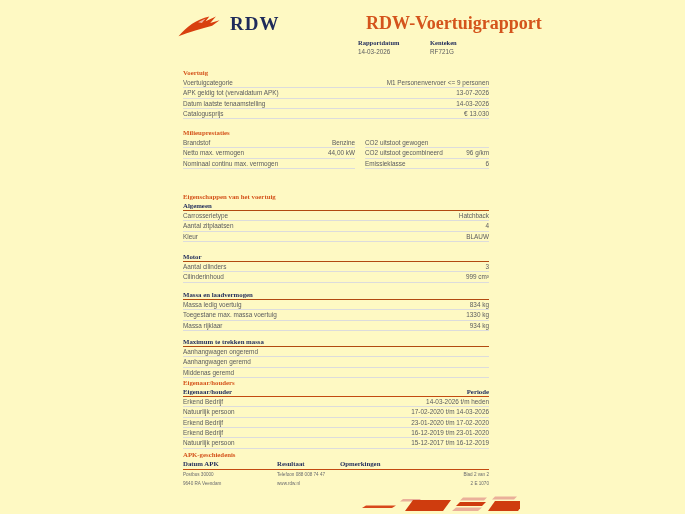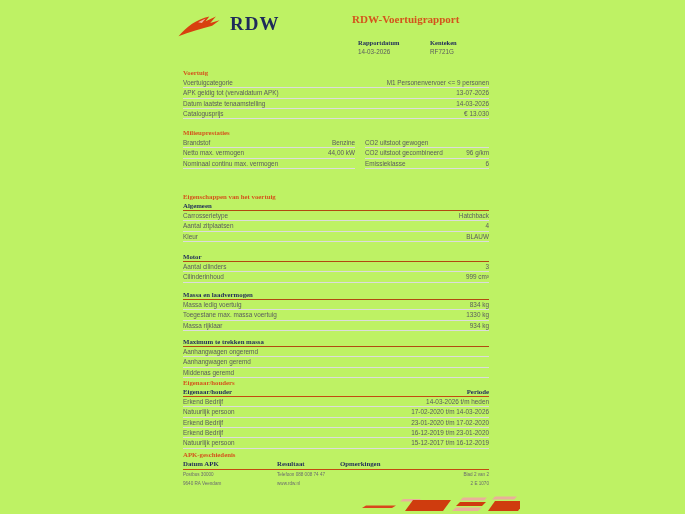--- a/index.html
+++ b/index.html
@@ -1,23 +1,23 @@
 <!DOCTYPE html>
 <html><head>
 <meta charset="utf-8">
 <style>
   * { margin:0; padding:0; box-sizing:border-box; }
   html,body { background:#ffffff; }
   body { font-family:"Liberation Sans", sans-serif; }
-  .page { position:relative; width:685px; height:514px; background:#bef264; overflow:hidden; }
+  .page { position:relative; width:685px; height:514px; background:#fef9c3; overflow:hidden; }
 
   
   .logo { position:absolute; left:177px; top:10px; display:flex; align-items:center; gap:7px; }
   .logo-text { font-family:"Liberation Serif", serif; font-weight:bold; font-size:19px; color:#1e2a5a; letter-spacing:1px; }
-  .title-block h1 { position:absolute; left:352px; top:13px; font-family:"Liberation Serif", serif; font-size:11px; color:#d4541c; font-weight:bold; }
+  .title-block h1 { position:absolute; left:366px; top:13px; font-family:"Liberation Serif", serif; font-size:18px; color:#d4541c; font-weight:bold; }
   .meta { position:absolute; left:358px; top:39px; width:131px; }
   .meta-item { position:absolute; top:0; }
   .meta-item.m1 { left:0; }
   .meta-item.m2 { left:72px; }
   .meta-label { font-family:"Liberation Serif", serif; font-weight:bold; font-size:6.5px; color:#1e2a5a; }
   .meta-value { font-size:6.3px; color:#5a5b5e; margin-top:2px; }
 
   
   .sec { position:absolute; left:183px; width:306px; }
   .sec-title { font-family:"Liberation Serif", serif; font-weight:bold; font-size:6.8px; color:#d4541c; margin-bottom:2px; }

